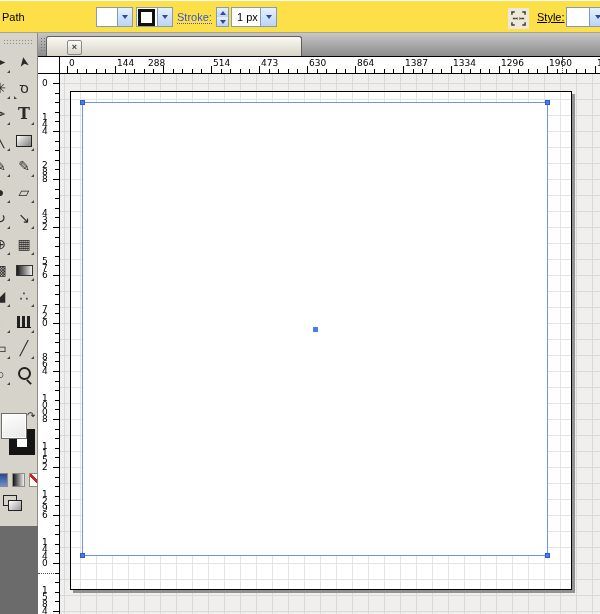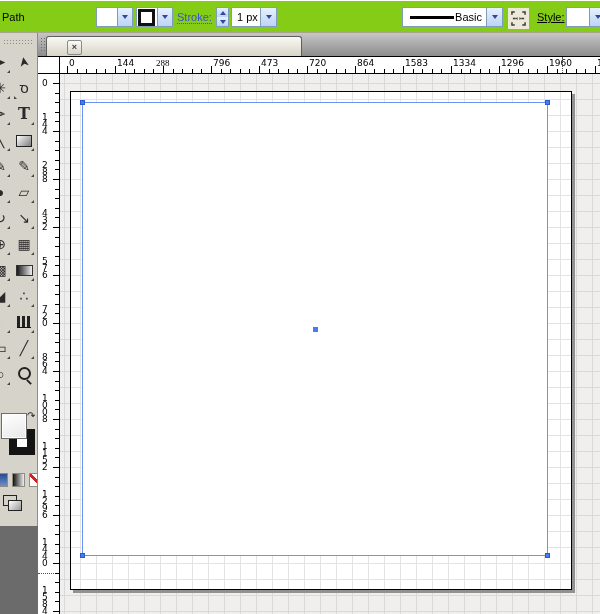--- a/index.html
+++ b/index.html
@@ -1,21 +1,21 @@
 <!DOCTYPE html>
 <html><head>
 <meta charset="utf-8">
 <style>
   html,body{margin:0;padding:0;}
   .app{position:relative;width:600px;height:614px;overflow:hidden;background:#f0efed;
        font-family:"Liberation Sans",sans-serif;font-size:11px;color:#111;
        -webkit-font-smoothing:none;}
 
   
-  .options-bar{position:absolute;left:0;top:0;width:600px;height:33px;background:#84cc16;
+  .options-bar{position:absolute;left:0;top:0;width:600px;height:33px;background:#fde047;
                border-top:1px solid #fdfdfb;border-bottom:1px solid #a8a48f;box-sizing:border-box;}
   .opt-label{position:absolute;top:10px;color:#000;}
   .combo{position:absolute;top:6px;height:20px;background:#fff;border:1px solid #7f9db9;
          box-sizing:border-box;display:flex;align-items:center;}
   .chevbtn{margin-left:auto;width:15px;height:100%;background:linear-gradient(#e7f1fd,#bcd4f6);
            border-left:1px solid #7f9db9;display:flex;align-items:center;justify-content:center;}
   .chev{width:0;height:0;border-left:3px solid transparent;border-right:3px solid transparent;
         border-top:4px solid #31499c;}
   .swatch{width:21px;height:100%;display:flex;align-items:center;justify-content:center;background:#fff;}
   .fillw{background:#fff;}
@@ -159,27 +159,20 @@
     </div>
 
     <div class="combo" style="left:231px;width:46px;" data-name="stroke-weight-select">
       <span class="ctext" data-name="stroke-weight-value">1 px</span>
       <div class="chevbtn" data-name="chevron-down-icon">
           <span class="chev"></span>
         </div>
     </div>
 
 
-    <div class="combo" style="left:402px;width:101px;" data-name="brush-definition-select">
-      <span class="stroke-preview" style="width:44px;" data-name="brush-stroke-preview"></span>
-      <span class="rtext" data-name="brush-value">Basic</span>
-      <div class="chevbtn" data-name="chevron-down-icon">
-          <span class="chev"></span>
-        </div>
-    </div>
 
     <div class="iso-btn" data-name="isolate-selected-object-button">
       <svg width="15" height="15" viewBox="0 0 16 16" data-name="isolate-selection-icon">
         <path d="M1 4 V1 H4 M12 1 H15 V4 M15 12 V15 H12 M4 15 H1 V12" stroke="#3c3c3c" stroke-width="1.6" fill="none"></path>
         <path d="M2 8 h3 M11 8 h3" stroke="#3c3c3c" stroke-width="1.4"></path>
         <path d="M5 8 l2 -1.6 v3.2 Z M11 8 l-2 -1.6 v3.2 Z" fill="#3c3c3c"></path>
       </svg>
     </div>
 
     <span class="opt-label" style="left:537px;text-decoration:underline;" data-name="style-label">Style:</span>
@@ -244,51 +237,51 @@
       <div class="htick minor" data-name="ruler-tick" style="left: 26.2px;"></div>
       <div class="htick minor" data-name="ruler-tick" style="left: 35.8px;"></div>
       <div class="htick minor" data-name="ruler-tick" style="left: 45.4px;"></div>
       <div class="htick major" data-name="ruler-tick" style="left: 55px;"></div>
       <div class="hlabel" data-name="ruler-label" style="left: 57px;">144</div>
       <div class="htick minor" data-name="ruler-tick" style="left: 64.6px;"></div>
       <div class="htick minor" data-name="ruler-tick" style="left: 74.2px;"></div>
       <div class="htick minor" data-name="ruler-tick" style="left: 83.8px;"></div>
       <div class="htick minor" data-name="ruler-tick" style="left: 93.4px;"></div>
       <div class="htick major" data-name="ruler-tick" style="left: 103px;"></div>
-      <div class="hlabel" data-name="ruler-label" style="left: 96px; font-family: Liberation Serif, serif;">288</div>
+      <div class="hlabel" data-name="ruler-label" style="left: 88px;">288</div>
       <div class="htick minor" data-name="ruler-tick" style="left: 112.6px;"></div>
       <div class="htick minor" data-name="ruler-tick" style="left: 122.2px;"></div>
       <div class="htick minor" data-name="ruler-tick" style="left: 131.8px;"></div>
       <div class="htick minor" data-name="ruler-tick" style="left: 141.4px;"></div>
       <div class="htick major" data-name="ruler-tick" style="left: 151px;"></div>
-      <div class="hlabel" data-name="ruler-label" style="left: 153px;">796</div>
+      <div class="hlabel" data-name="ruler-label" style="left: 153px;">514</div>
       <div class="htick minor" data-name="ruler-tick" style="left: 160.6px;"></div>
       <div class="htick minor" data-name="ruler-tick" style="left: 170.2px;"></div>
       <div class="htick minor" data-name="ruler-tick" style="left: 179.8px;"></div>
       <div class="htick minor" data-name="ruler-tick" style="left: 189.4px;"></div>
       <div class="htick major" data-name="ruler-tick" style="left: 199px;"></div>
       <div class="hlabel" data-name="ruler-label" style="left: 201px;">473</div>
       <div class="htick minor" data-name="ruler-tick" style="left: 208.6px;"></div>
       <div class="htick minor" data-name="ruler-tick" style="left: 218.2px;"></div>
       <div class="htick minor" data-name="ruler-tick" style="left: 227.8px;"></div>
       <div class="htick minor" data-name="ruler-tick" style="left: 237.4px;"></div>
       <div class="htick major" data-name="ruler-tick" style="left: 247px;"></div>
-      <div class="hlabel" data-name="ruler-label" style="left: 249px;">720</div>
+      <div class="hlabel" data-name="ruler-label" style="left: 249px;">630</div>
       <div class="htick minor" data-name="ruler-tick" style="left: 256.6px;"></div>
       <div class="htick minor" data-name="ruler-tick" style="left: 266.2px;"></div>
       <div class="htick minor" data-name="ruler-tick" style="left: 275.8px;"></div>
       <div class="htick minor" data-name="ruler-tick" style="left: 285.4px;"></div>
       <div class="htick major" data-name="ruler-tick" style="left: 295px;"></div>
       <div class="hlabel" data-name="ruler-label" style="left: 297px;">864</div>
       <div class="htick minor" data-name="ruler-tick" style="left: 304.6px;"></div>
       <div class="htick minor" data-name="ruler-tick" style="left: 314.2px;"></div>
       <div class="htick minor" data-name="ruler-tick" style="left: 323.8px;"></div>
       <div class="htick minor" data-name="ruler-tick" style="left: 333.4px;"></div>
       <div class="htick major" data-name="ruler-tick" style="left: 343px;"></div>
-      <div class="hlabel" data-name="ruler-label" style="left: 345px;">1583</div>
+      <div class="hlabel" data-name="ruler-label" style="left: 345px;">1387</div>
       <div class="htick minor" data-name="ruler-tick" style="left: 352.6px;"></div>
       <div class="htick minor" data-name="ruler-tick" style="left: 362.2px;"></div>
       <div class="htick minor" data-name="ruler-tick" style="left: 371.8px;"></div>
       <div class="htick minor" data-name="ruler-tick" style="left: 381.4px;"></div>
       <div class="htick major" data-name="ruler-tick" style="left: 391px;"></div>
       <div class="hlabel" data-name="ruler-label" style="left: 393px;">1334</div>
       <div class="htick minor" data-name="ruler-tick" style="left: 400.6px;"></div>
       <div class="htick minor" data-name="ruler-tick" style="left: 410.2px;"></div>
       <div class="htick minor" data-name="ruler-tick" style="left: 419.8px;"></div>
       <div class="htick minor" data-name="ruler-tick" style="left: 429.4px;"></div>

